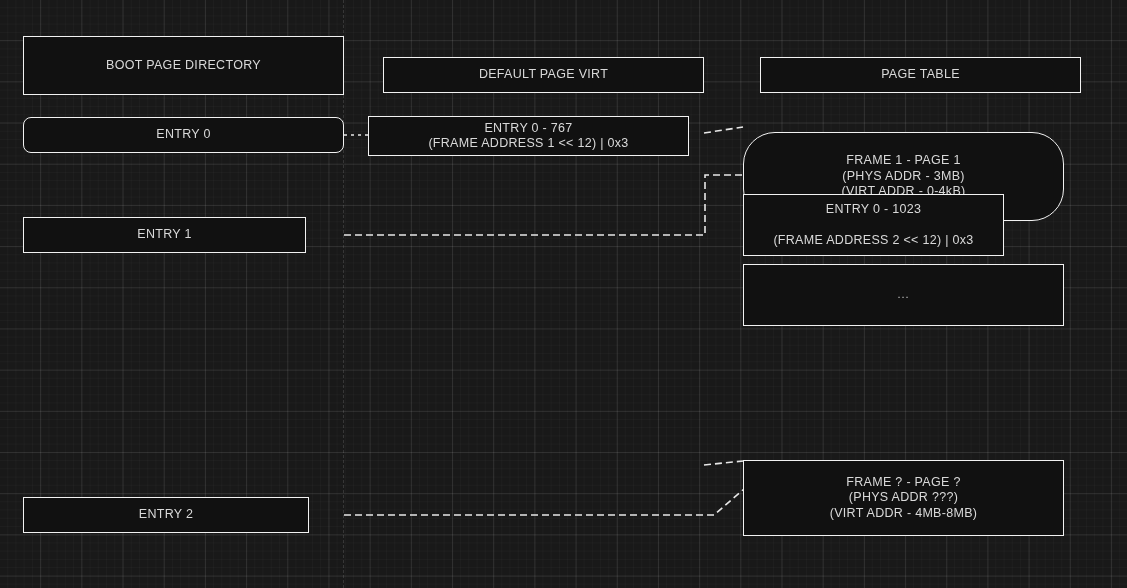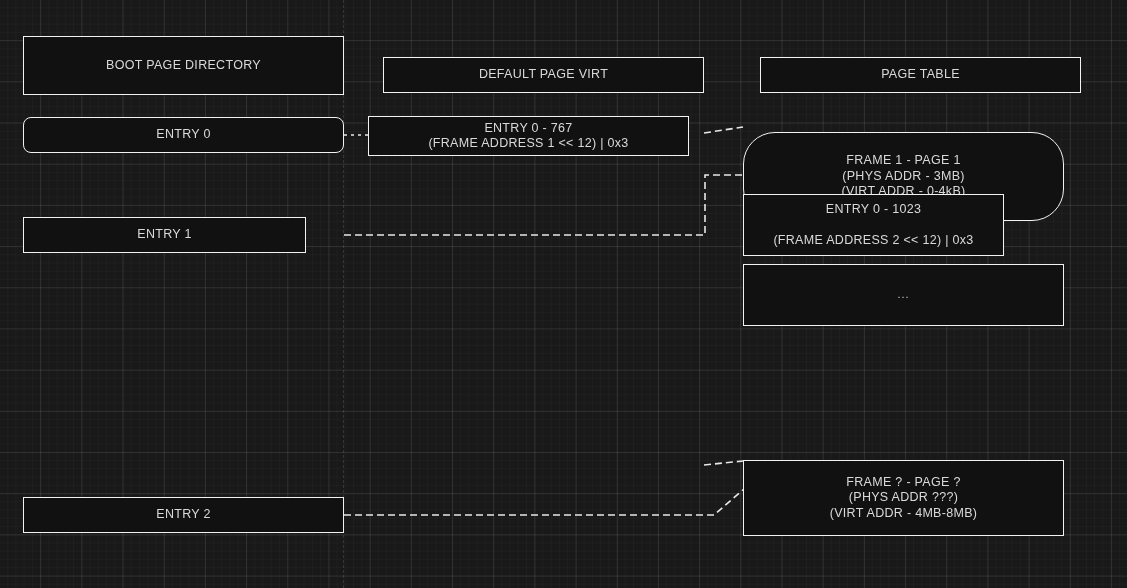--- a/index.html
+++ b/index.html
@@ -101,21 +101,21 @@
 
     <path class="dash-long" d="M 344,515 L 714,515 L 744,489"></path>
   </svg>
 
   <div class="node" style="left:23px;  top:36px;  width:321px; height:59px;">BOOT PAGE DIRECTORY</div>
 
   <div class="node" style="left:23px;  top:117px; width:321px; height:36px;border-radius:8px;">ENTRY 0</div>
 
   <div class="node" style="left:23px;  top:217px; width:283px; height:36px;">ENTRY 1</div>
 
-  <div class="node" style="left:23px;  top:497px; width:321px; height:36px;">ENTRY 2</div>
+  <div class="node" style="left:23px;  top:497px; width:286px; height:36px;">ENTRY 2</div>
 
   <div class="node" style="left:383px; top:57px;  width:321px; height:36px;">DEFAULT PAGE VIRT</div>
 
   <div class="node" style="left:368px; top:116px; width:321px; height:40px;">ENTRY 0 - 767
 (FRAME ADDRESS 1 &lt;&lt; 12) | 0x3</div>
 
 
   <div class="node" style="left:760px; top:57px;  width:321px; height:36px;">PAGE TABLE</div>
 
   <div class="node" style="left:743px; top:132px; width:321px; height:89px;border-radius:32px;">FRAME 1 - PAGE 1

